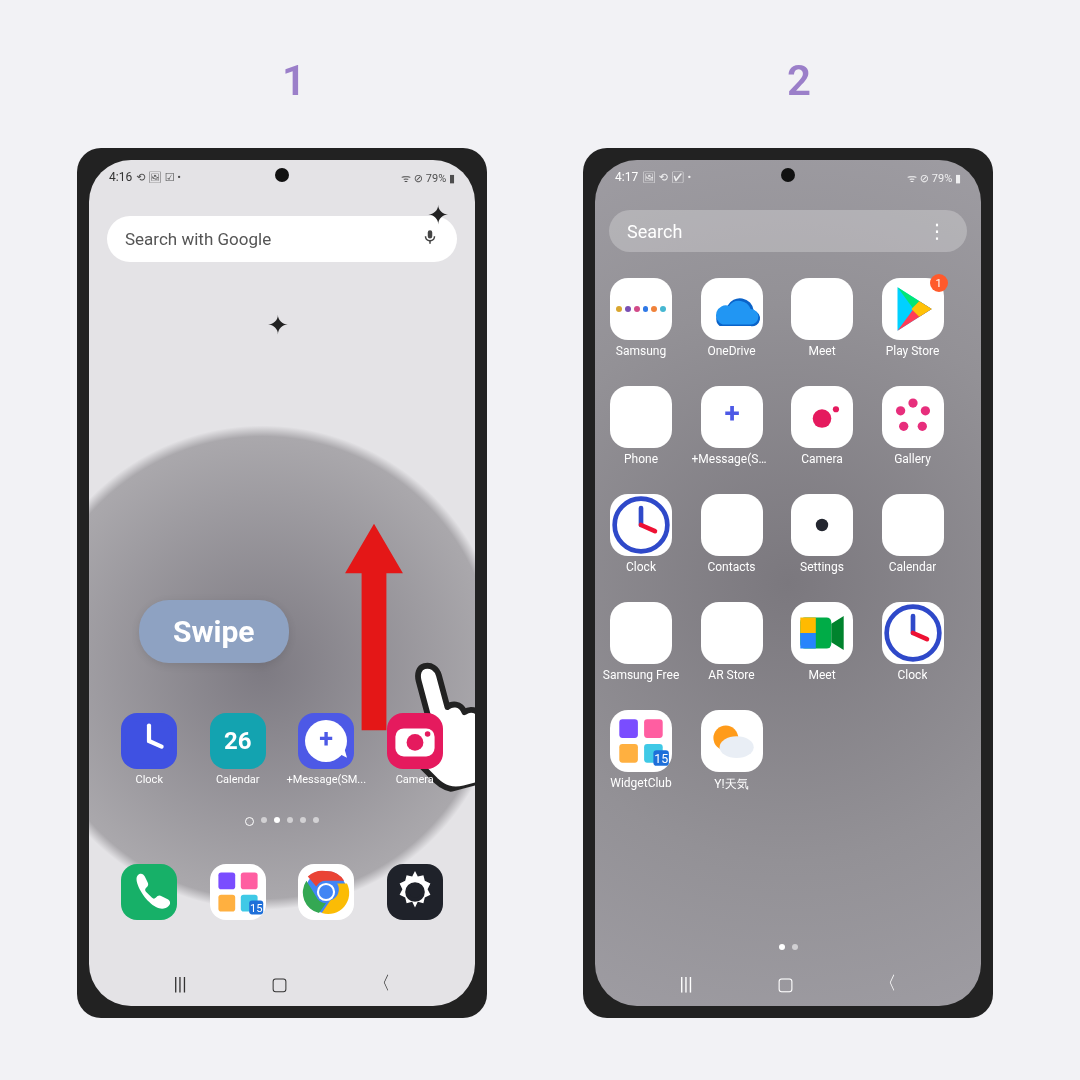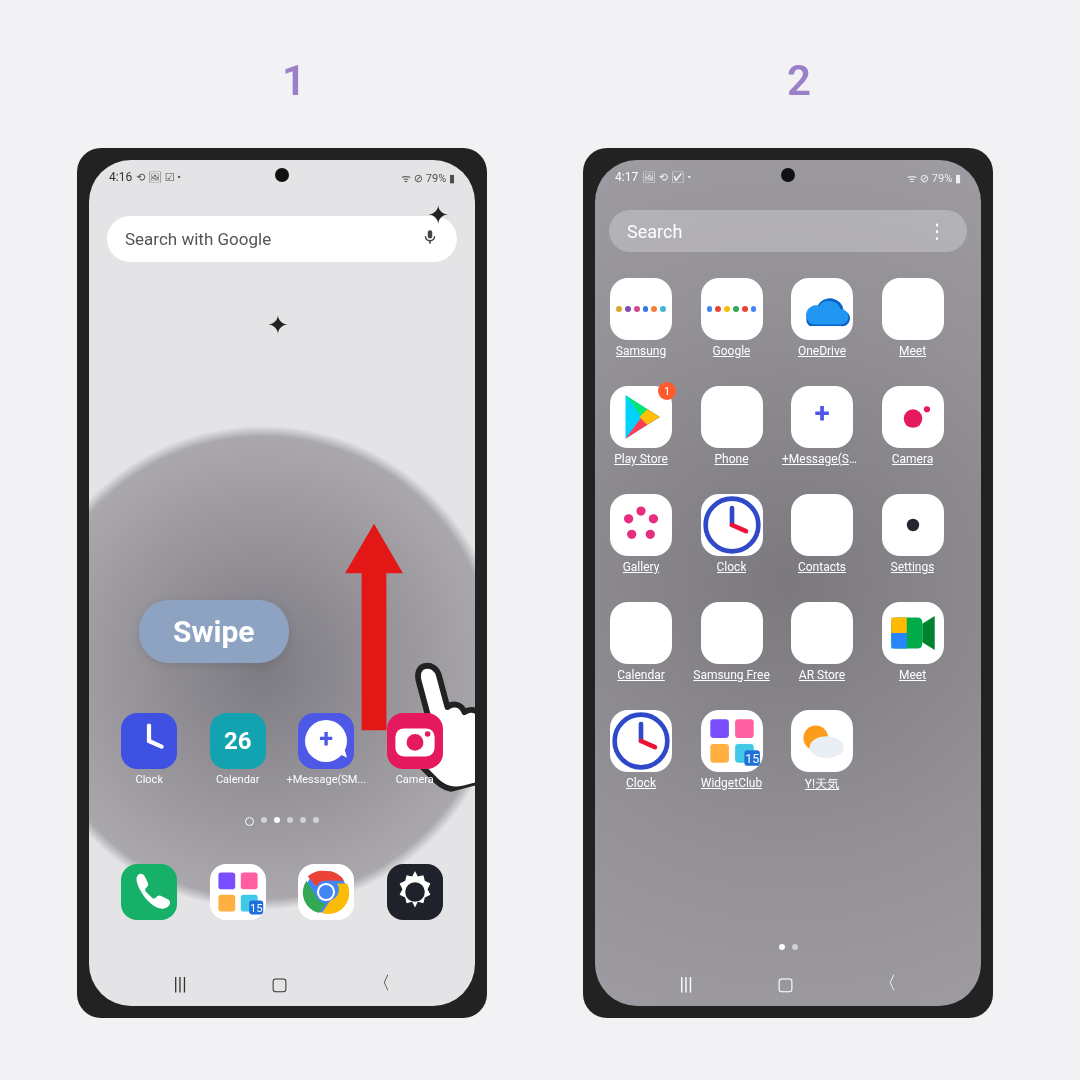--- a/index.html
+++ b/index.html
@@ -115,21 +115,21 @@
   .grid {
     flex: 1;
     display: grid;
     grid-template-columns: repeat(4, 1fr);
     grid-auto-rows: 108px;
     gap: 0;
     padding: 26px 12px 0 12px;
     align-content: start;
   }
   .grid .app-icon .tile { width: 62px; height: 62px; border-radius: 18px; background: #fff; }
-  .grid .app-icon .label { font-size: 12px; text-decoration: underline; }
+  .grid .app-icon .label { font-size: 12px; }
   .phone2 .page-dots { bottom: 56px; }
   .badge {
     position: absolute; top: -4px; right: -4px;
     width: 18px; height: 18px; border-radius: 50%;
     background: #ff5a2b; color: #fff; font-size: 11px;
     display: flex; align-items: center; justify-content: center;
   }
   
   .t-clock   { background: #3f51e2; }
   .t-cal     { background: #13a3b0; color:#fff; font-weight:700; font-size:20px;}
@@ -325,31 +325,20 @@
             <span style="background: rgb(217, 166, 47);"></span>
             <span style="background: rgb(121, 79, 179);"></span>
             <span style="background: rgb(210, 74, 136);"></span>
             <span style="background: rgb(47, 121, 230);"></span>
             <span style="background: rgb(240, 130, 58);"></span>
             <span style="background: rgb(70, 183, 209);"></span>
           </div>
           <div class="label">Samsung</div>
         </div>
         <div class="app-icon">
-          <div class="tile t-folder">
-            <span style="background: rgb(66, 133, 244);"></span>
-            <span style="background: rgb(234, 67, 53);"></span>
-            <span style="background: rgb(251, 188, 5);"></span>
-            <span style="background: rgb(52, 168, 83);"></span>
-            <span style="background: rgb(234, 67, 53);"></span>
-            <span style="background: rgb(66, 133, 244);"></span>
-          </div>
-          <div class="label">Google</div>
-        </div>
-        <div class="app-icon">
           <div class="tile t-onedrive">
             <svg viewBox="0 0 40 40">
               <path d="M10 25a7 7 0 0 1 7-7 9 9 0 0 1 17 3 5 5 0 0 1-2 10H12a6 6 0 0 1-2-6z" fill="#0a63c9"></path>
               <path d="M14 30h18a5 5 0 0 0 0-10 8 8 0 0 0-14-2 6 6 0 0 0-4 12z" fill="#2196f3"></path>
             </svg>
           </div>
           <div class="label">OneDrive</div>
         </div>
         <div class="app-icon">
           <div class="tile t-store">

